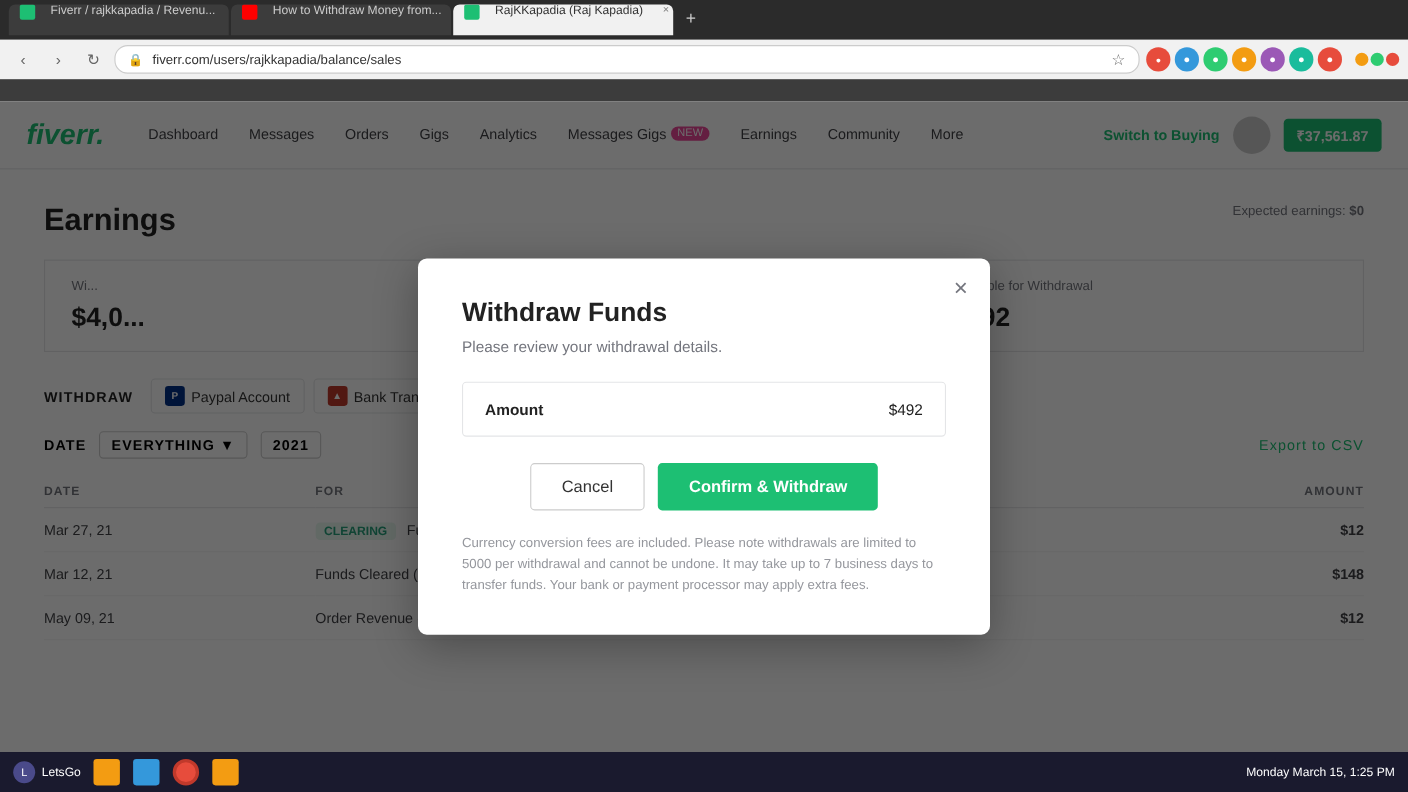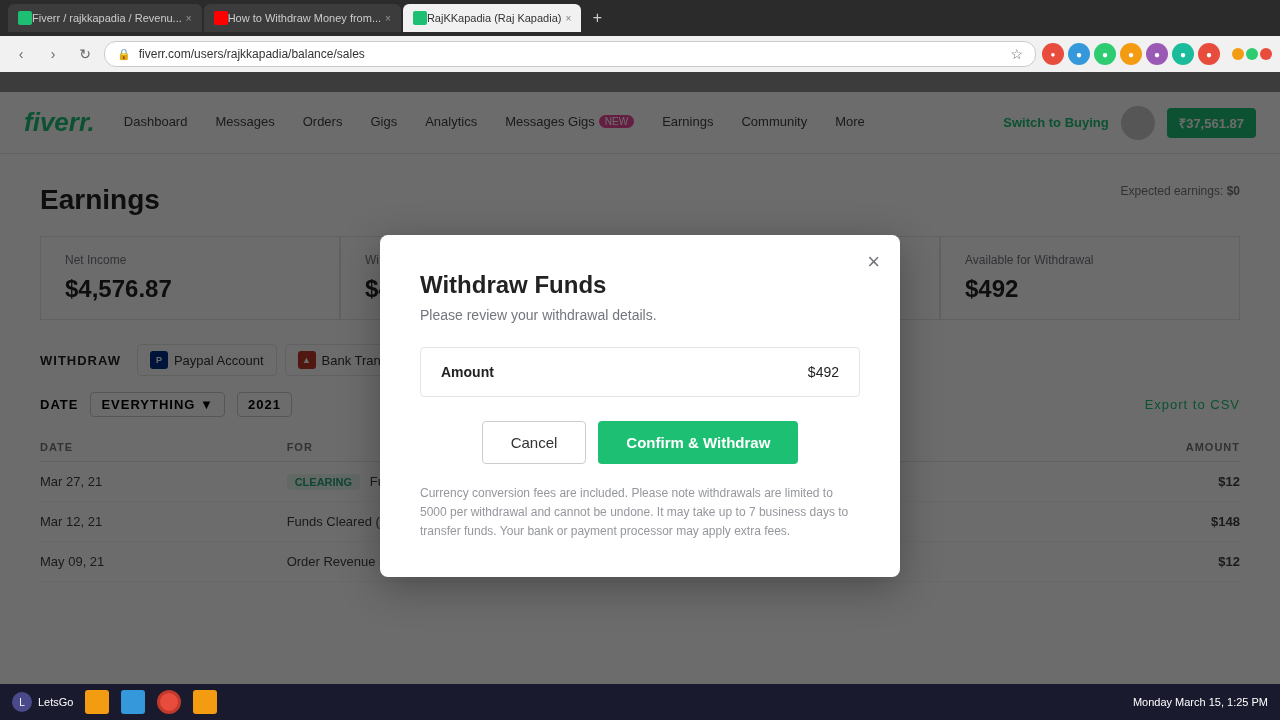--- a/index.html
+++ b/index.html
@@ -20,28 +20,28 @@
     .tab-bar {
       display: flex;
       align-items: center;
       background: #2b2b2b;
       height: 36px;
       padding: 0 8px;
       gap: 2px;
     }
     .tab {
       display: flex;
-      align-items: center;
+      align-items: flex-start;
       height: 28px;
       padding: 0 10px;
       border-radius: 6px 6px 0 0;
       font-size: 11px;
       color: #ccc;
       background: #3c3c3c;
-      gap: 0;
+      gap: 14px;
       max-width: 200px;
       white-space: nowrap;
       overflow: hidden;
     }
     .tab.active {
       background: #f1f1f1;
       color: #333;
     }
     .tab-favicon {
       width: 14px;
@@ -135,21 +135,21 @@
       height: 62px;
       display: flex;
       align-items: center;
       padding: 0 24px;
       gap: 0;
     }
     .fiverr-logo {
       font-size: 26px;
       font-weight: 900;
       color: #1dbf73;
-      margin-right: 15px;
+      margin-right: 26px;
       font-style: italic;
     }
     .nav-link {
       font-size: 13px;
       color: #404145;
       padding: 0 14px;
       height: 62px;
       display: flex;
       align-items: center;
       border-bottom: 2px solid transparent;
@@ -544,24 +544,20 @@
       <div class="earnings-title">Earnings</div>
       <div style="text-align:right;">
         <div class="expected-label">
           <span>Expected earnings:</span>
           <span style="font-weight:700;">$0</span>
         </div>
       </div>
     </div>
 
     <div class="stats-row">
-      <div class="stat-box">
-        <div class="stat-label">Net Income</div>
-        <div class="stat-value">$4,576.87</div>
-      </div>
       <div class="stat-box">
         <div class="stat-label">Wi...</div>
         <div class="stat-value">$4,0...</div>
       </div>
       <div class="stat-box">
         <div class="stat-label"></div>
         <div class="stat-value"></div>
       </div>
       <div class="stat-box">
         <div class="stat-label">Available for Withdrawal</div>

